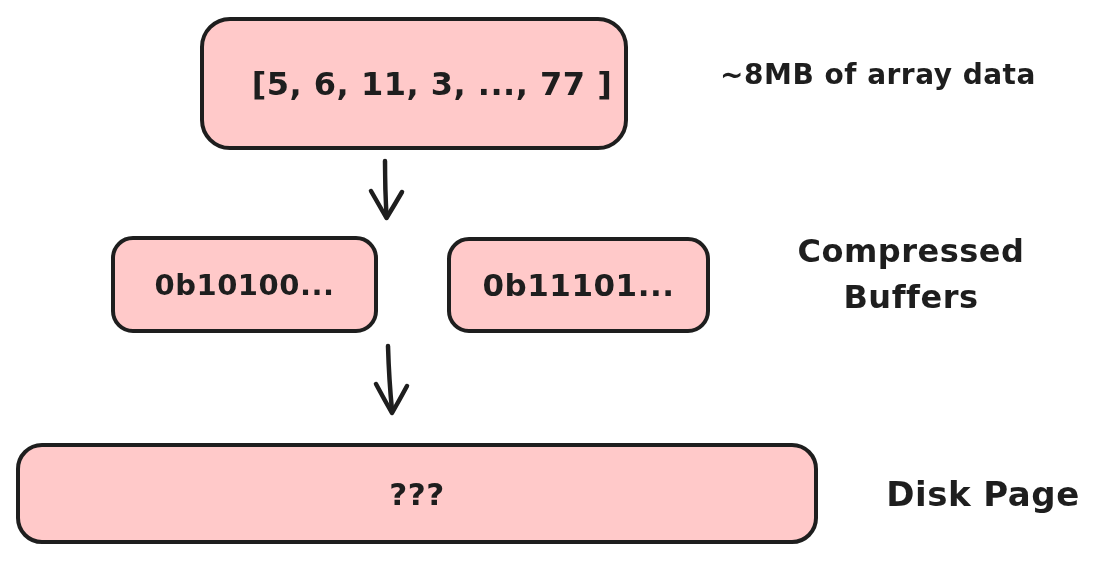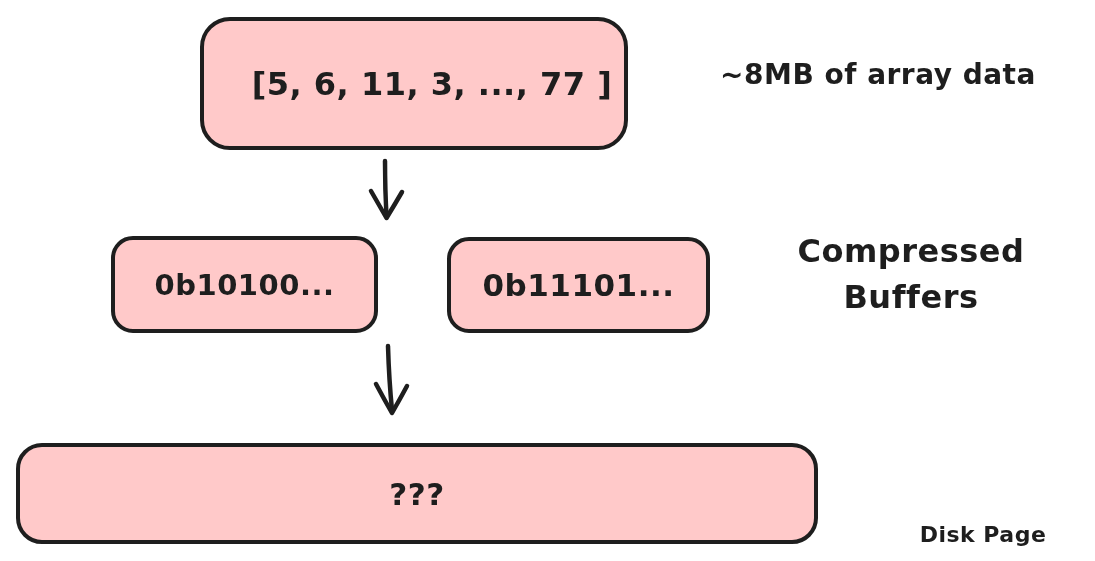--- a/index.html
+++ b/index.html
@@ -71,23 +71,22 @@
     width: 242px;
     font-size: 32px;
     line-height: 46px;
     text-align: center;
     white-space: normal;
     margin-left: 28px;
   }
   .label-disk {
     left: 878px; top: 474px;
     width: 210px;
-    font-size: 22px;
+    font-size: 34px;
     text-align: center;
-    margin-top: 48px;
   }
   .arrow-layer {
     position: absolute;
     left: 0; top: 0;
     width: 1095px; height: 561px;
     pointer-events: none;
   }
 </style>
 </head>
 <body>

